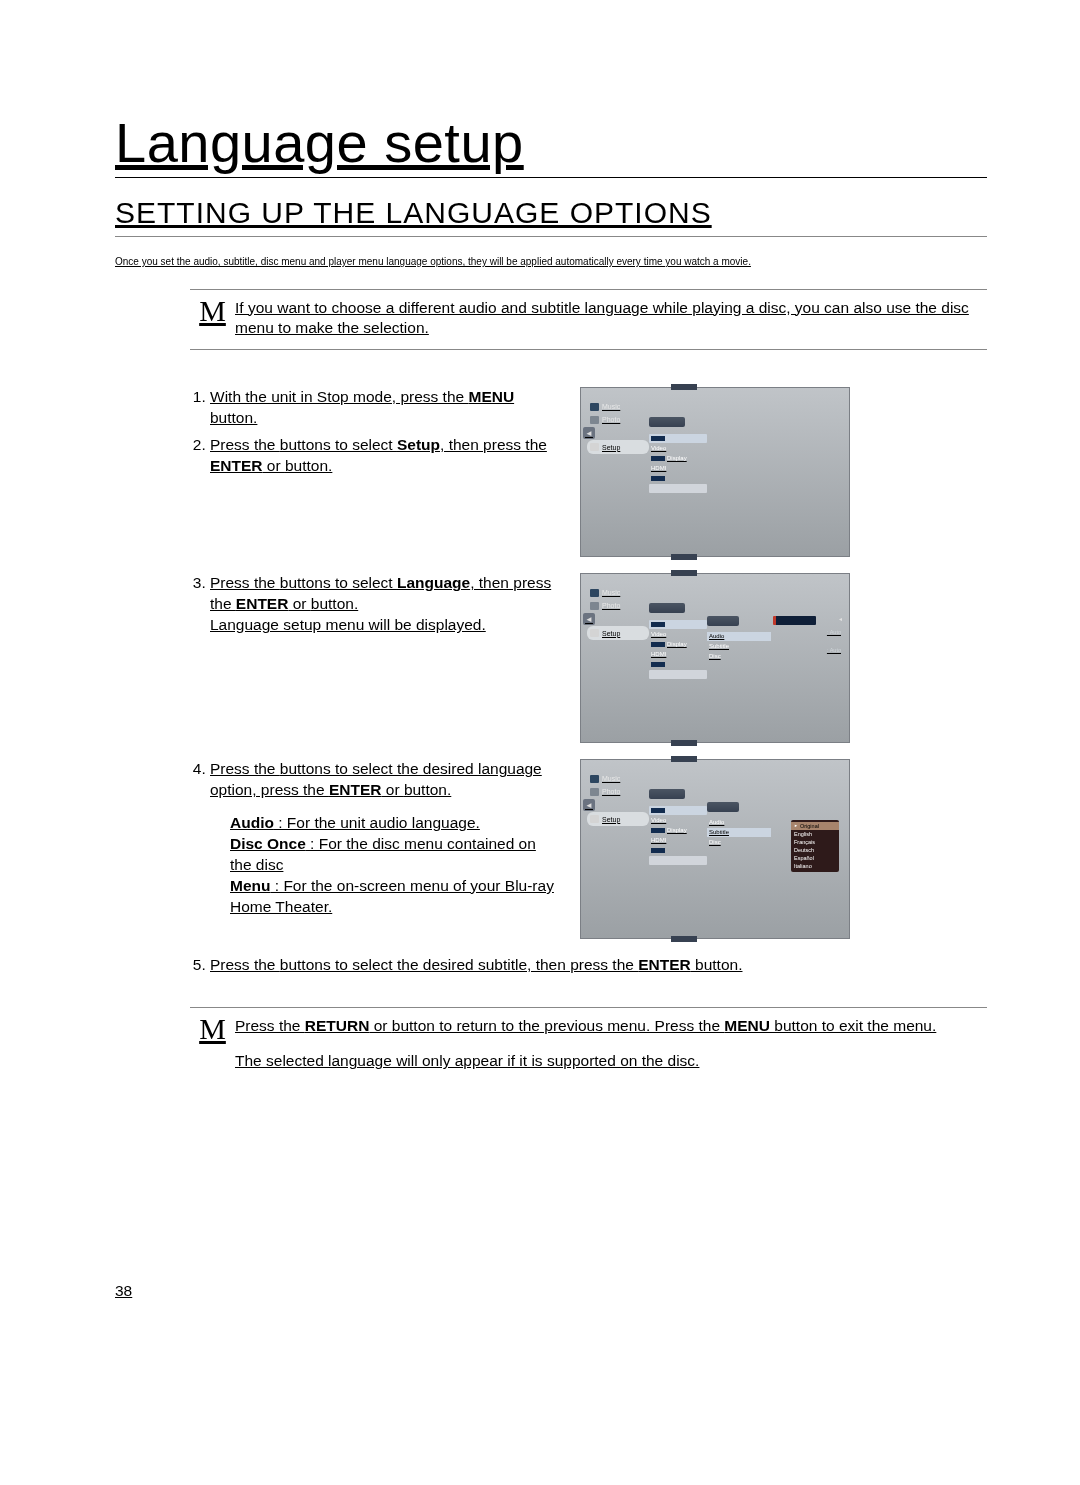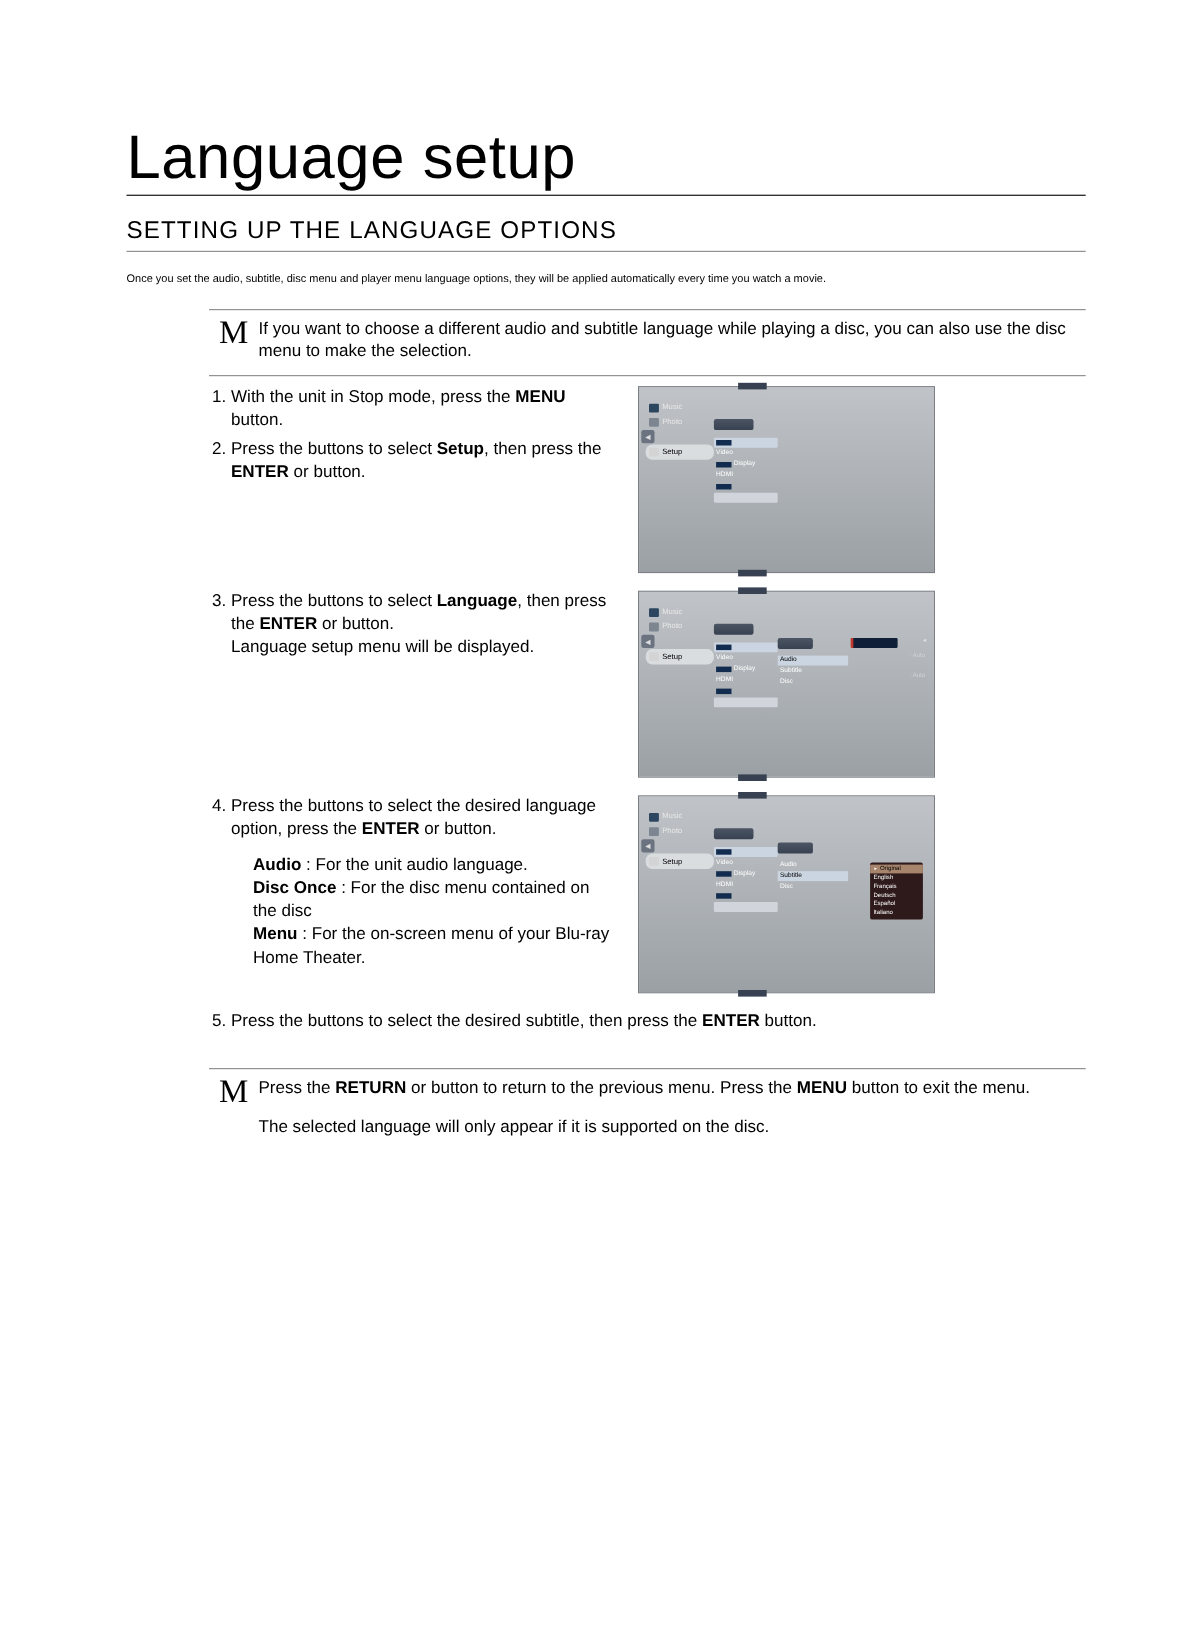--- a/index.html
+++ b/index.html
@@ -7,31 +7,32 @@
     padding: 0;
     background: #fff;
     font-family: Arial, Helvetica, sans-serif;
     color: #000;
     width: 1080px;
   }
   .page {
     padding: 110px 75px 60px 115px;
     box-sizing: border-box;
     width: 1062px;
+    text-decoration: underline;
   }
   .main-title {
     font-size: 56px;
     font-weight: 400;
     letter-spacing: 0.5px;
     border-bottom: 1.5px solid #000;
     padding-bottom: 2px;
     margin-bottom: 18px;
   }
   .section-title {
-    font-size: 22px;
+    font-size: 30px;
     letter-spacing: 1px;
     padding-bottom: 6px;
     border-bottom: 1px solid #888;
     margin-bottom: 18px;
   }
   .intro {
     font-size: 10px;
     line-height: 1.35;
     margin-bottom: 20px;
   }
@@ -55,21 +56,21 @@
     flex-shrink: 0;
     text-align: center;
     position: relative;
     top: -2px;
   }
   .note-text {
     flex: 1;
   }
   .steps-area {
     margin-left: 75px;
-    margin-top: 9px;
+    margin-top: 37px;
     margin-bottom: 25px;
   }
   .step-row {
     display: flex;
     align-items: flex-start;
     column-gap: 25px;
     margin-bottom: 16px;
   }
   .step-text {
     flex: 0 0 365px;
@@ -533,13 +534,14 @@
   <div class="note-block" style="border-bottom:0;">
     <div class="note-mark">M</div>
     <div class="note-text">
       <div>
         <span>Press the </span><span class="bold">RETURN</span><span> or </span><span> button to return to the previous menu. Press the </span><span class="bold">MENU</span><span> button to exit the menu.</span>
       </div>
       <div style="margin-top:14px;">The selected language will only appear if it is supported on the disc.</div>
     </div>
   </div>
 
+  <div class="footer-pg">38</div>
 </div>
 
 </body></html>

